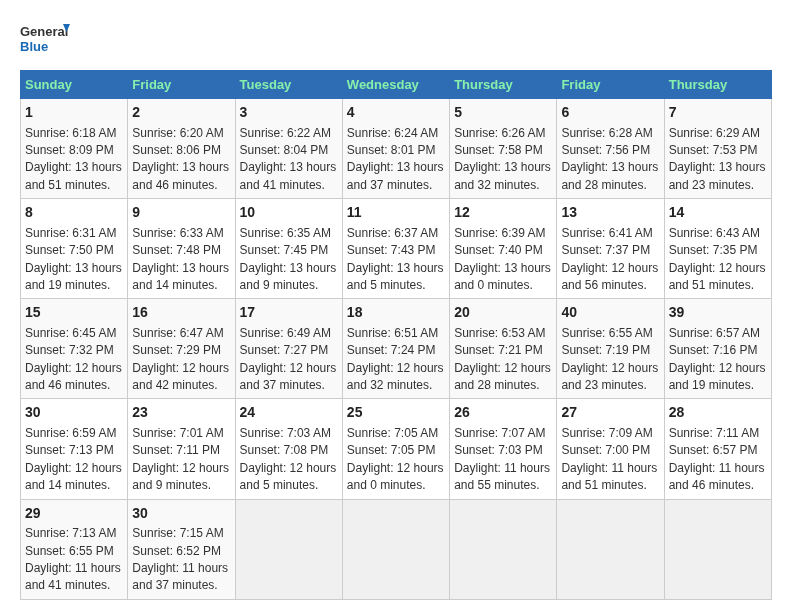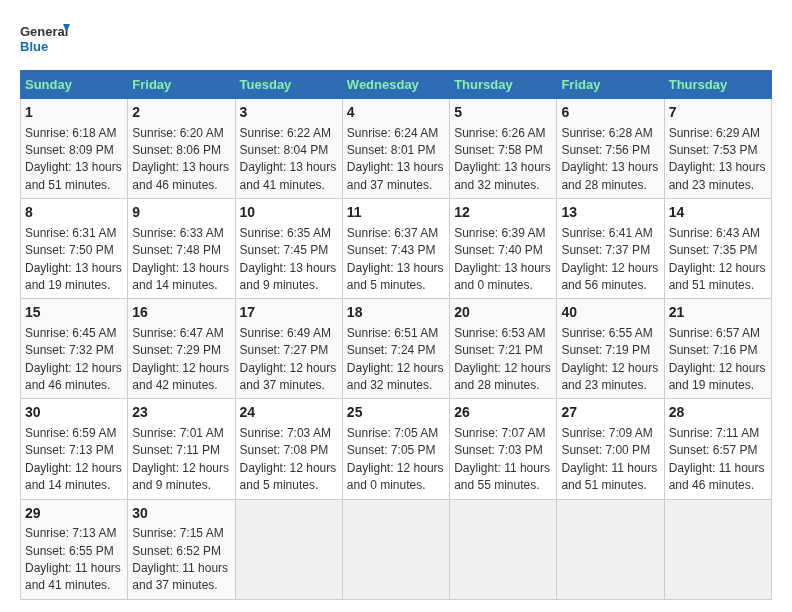--- a/index.html
+++ b/index.html
@@ -184,21 +184,21 @@
       </td>
         <td>
         <span class="day-num">20</span>
         <span class="day-info">Sunrise: 6:53 AM<br>Sunset: 7:21 PM<br>Daylight: 12 hours and 28 minutes.</span>
       </td>
         <td>
         <span class="day-num">40</span>
         <span class="day-info">Sunrise: 6:55 AM<br>Sunset: 7:19 PM<br>Daylight: 12 hours and 23 minutes.</span>
       </td>
         <td>
-        <span class="day-num">21</span>
+        <span class="day-num">39</span>
         <span class="day-info">Sunrise: 6:57 AM<br>Sunset: 7:16 PM<br>Daylight: 12 hours and 19 minutes.</span>
       </td>
       </tr>
       <tr>
         <td>
         <span class="day-num">30</span>
         <span class="day-info">Sunrise: 6:59 AM<br>Sunset: 7:13 PM<br>Daylight: 12 hours and 14 minutes.</span>
       </td>
         <td>
         <span class="day-num">23</span>

